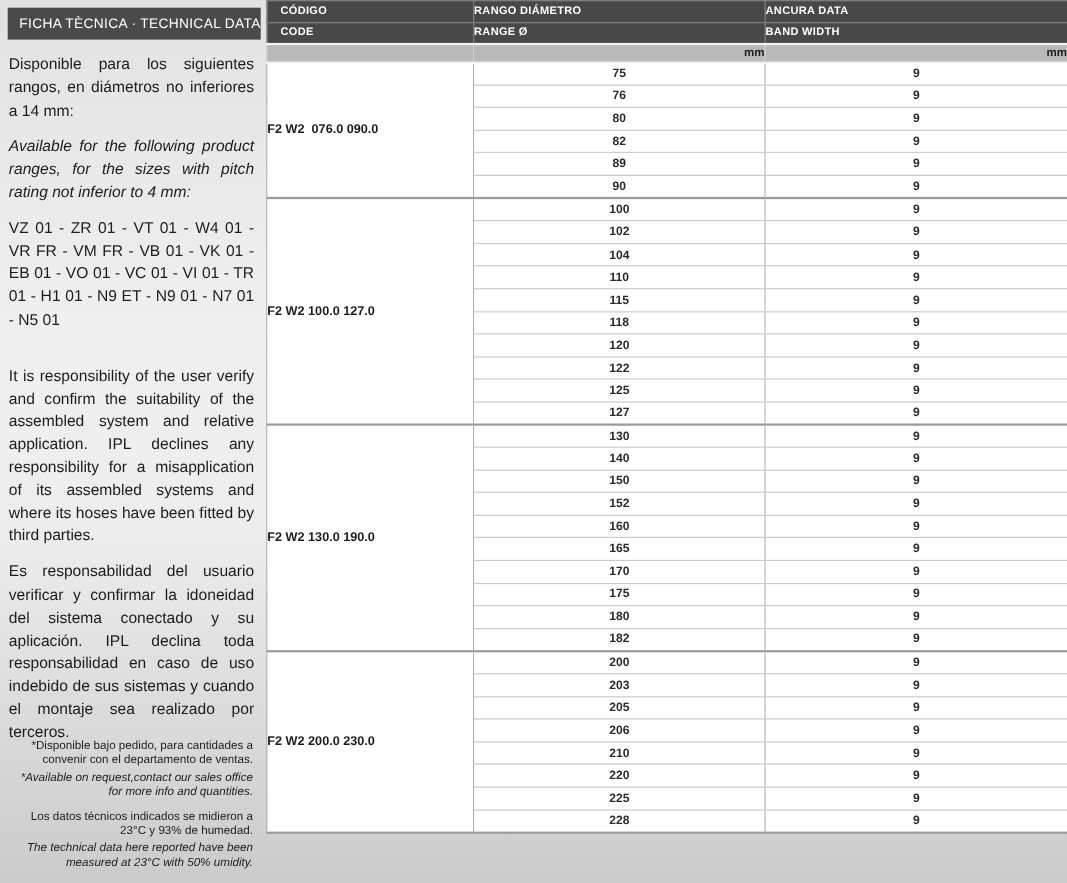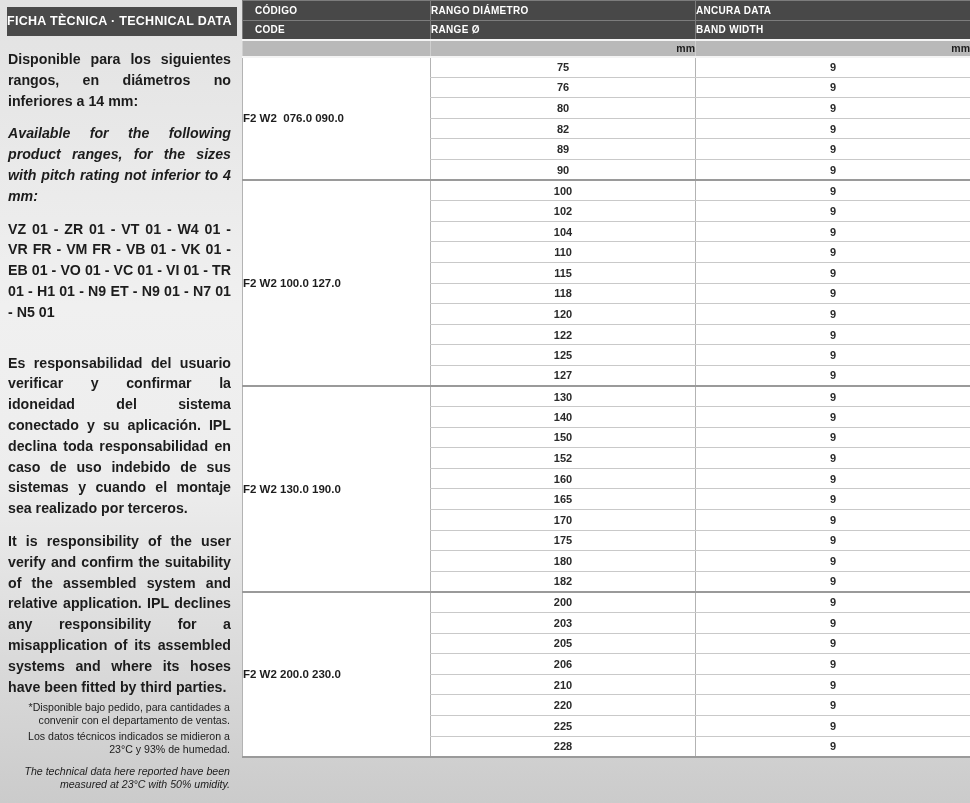--- a/index.html
+++ b/index.html
@@ -6,24 +6,24 @@
   html, body { width: 970px; height: 803px; }
   body { font-family: "Liberation Sans", sans-serif; }
   .page {
     position: relative; width: 970px; height: 803px; overflow: hidden;
     background: linear-gradient(180deg, #e2e2e2 0%, #f0f0f0 38%, #ededed 60%, #dadada 82%, #cbcbcb 100%);
   }
   
   .sidebar { position: absolute; left: 0; top: 0; width: 240px; height: 803px; }
   .title-bar {
     margin: 7px 3px 13px 7px; width: 230px; height: 29px; line-height: 29px;
-    background: #4a4a4a; color: #ffffff; font-weight: bold; font-size: 12.5px;
-    letter-spacing: 0.3px; text-align: left;
-  }
-  .paras { margin: 0 9px 0 8px; font-weight: bold; }
+    background: #4a4a4a; color: #ffffff; font-weight: normal; font-size: 12.5px;
+    letter-spacing: 0.3px; text-align: right;
+  }
+  .paras { margin: 0 9px 0 8px; }
   .para {
     font-size: 14.2px; line-height: 20.8px; color: #1c1c1c;
     text-align: justify; margin-bottom: 12px;
   }
   .para.italic { font-style: italic; }
   .para:nth-child(3) { margin-bottom: 30px; }
   .footnotes { position: absolute; left: 8px; right: 10px; bottom: 9px; }
   .footnote { font-size: 10.6px; line-height: 13px; color: #1c1c1c; margin-bottom: 3px; text-align: right; }
   .footnote.italic { font-style: italic; }
   .footnote.hang { padding-left: 7px; text-indent: -6px; }
@@ -62,25 +62,26 @@
 <body>
 
 <div class="page">
 
   <aside class="sidebar">
     <div class="title-bar">FICHA TÈCNICA · TECHNICAL DATA</div>
     <div class="paras">
         <div class="para normal">Disponible para los siguientes rangos, en diámetros no inferiores a 14 mm:</div>
         <div class="para italic">Available for the following product ranges, for the sizes with pitch rating not inferior to 4 mm:</div>
         <div class="para normal">VZ 01 - ZR 01 - VT 01 - W4 01 - VR FR - VM FR - VB 01 - VK 01 - EB 01 - VO 01 - VC 01 - VI 01 - TR 01 - H1 01 - N9 ET - N9 01 - N7 01 - N5 01</div>
+        <div class="para normal">It is responsibility of the user verify and confirm the suitability of the assembled system and relative application. IPL declines any responsibility for a misapplication of its assembled systems and where its hoses have been fitted by third parties.</div>
         <div class="para normal">Es responsabilidad del usuario verificar y confirmar la idoneidad del sistema conectado y su aplicación. IPL declina toda responsabilidad en caso de uso indebido de sus sistemas y cuando el montaje sea realizado por terceros.</div>
-        <div class="para normal">It is responsibility of the user verify and confirm the suitability of the assembled system and relative application. IPL declines any responsibility for a misapplication of its assembled systems and where its hoses have been fitted by third parties.</div>
       </div>
     <div class="footnotes">
         <div class="footnote normal hang">*Disponible bajo pedido, para cantidades a convenir con el departamento de ventas.</div>
+        <div class="footnote italic hang">*Available on request,contact our sales office for more info and quantities.</div>
         <div class="footnote normal">Los datos técnicos indicados se midieron a 23°C y 93% de humedad.</div>
         <div class="footnote italic">The technical data here reported have been measured at 23°C with 50% umidity.</div>
       </div>
   </aside>
 
   <main class="table-area">
     <table class="dtable">
       <colgroup>
         <col style="width:188px">
         <col style="width:265px">

